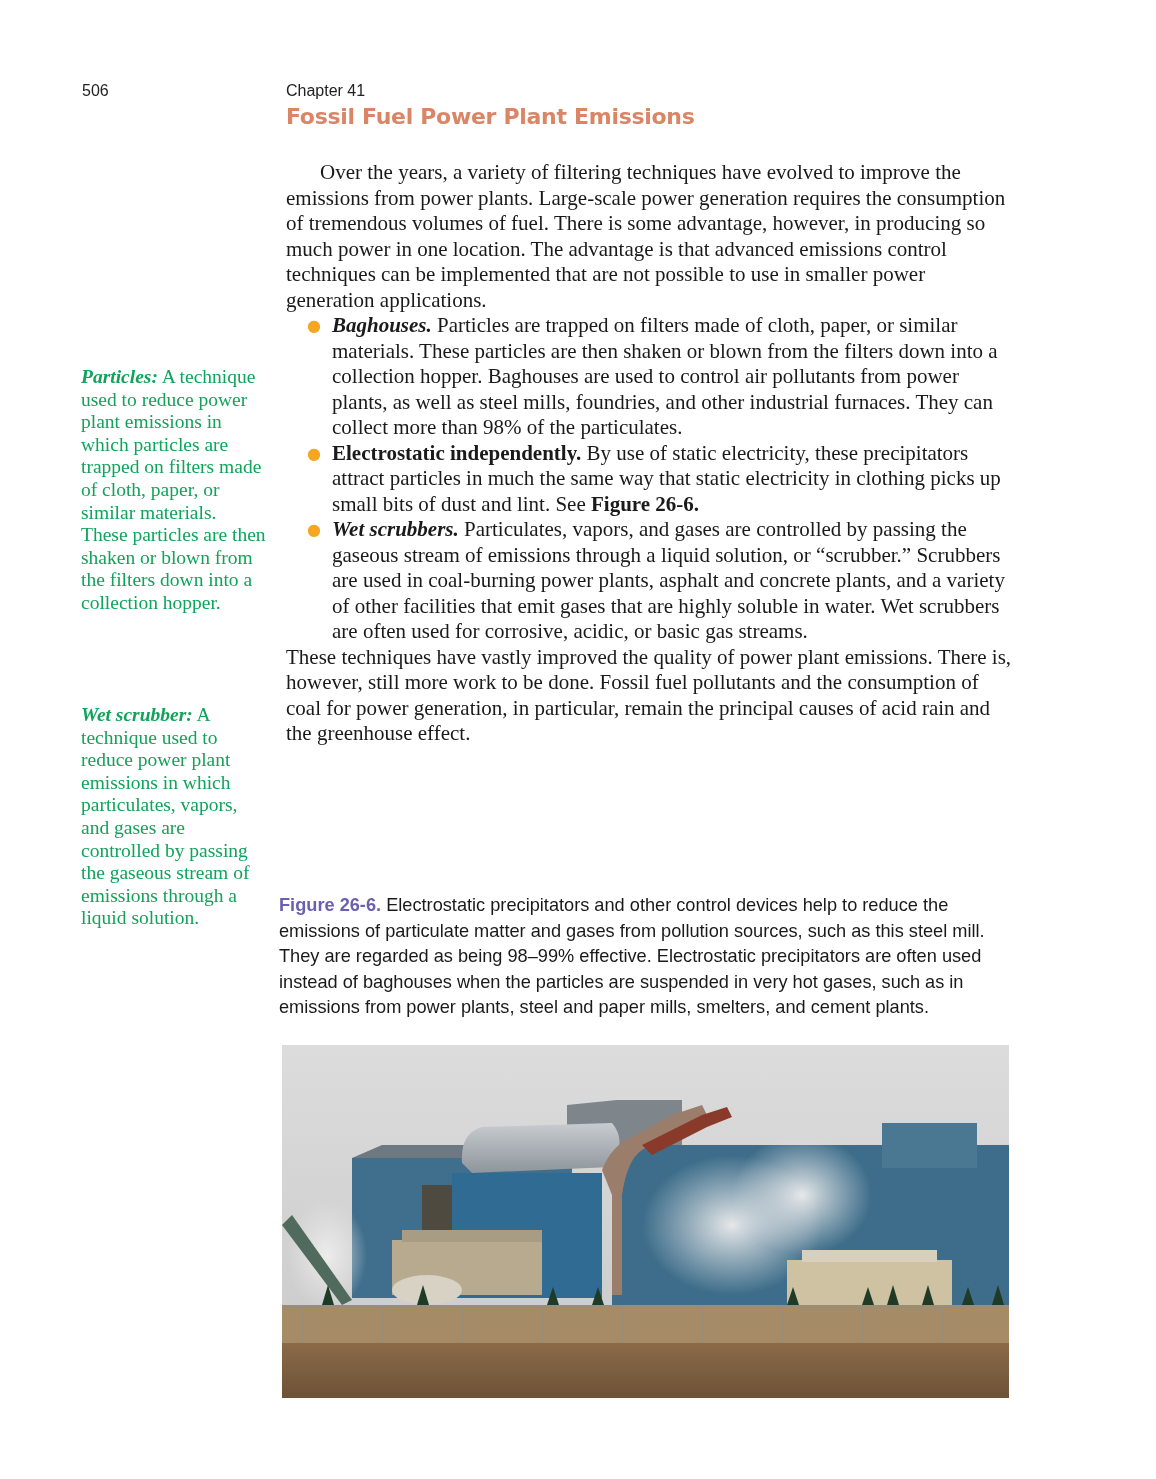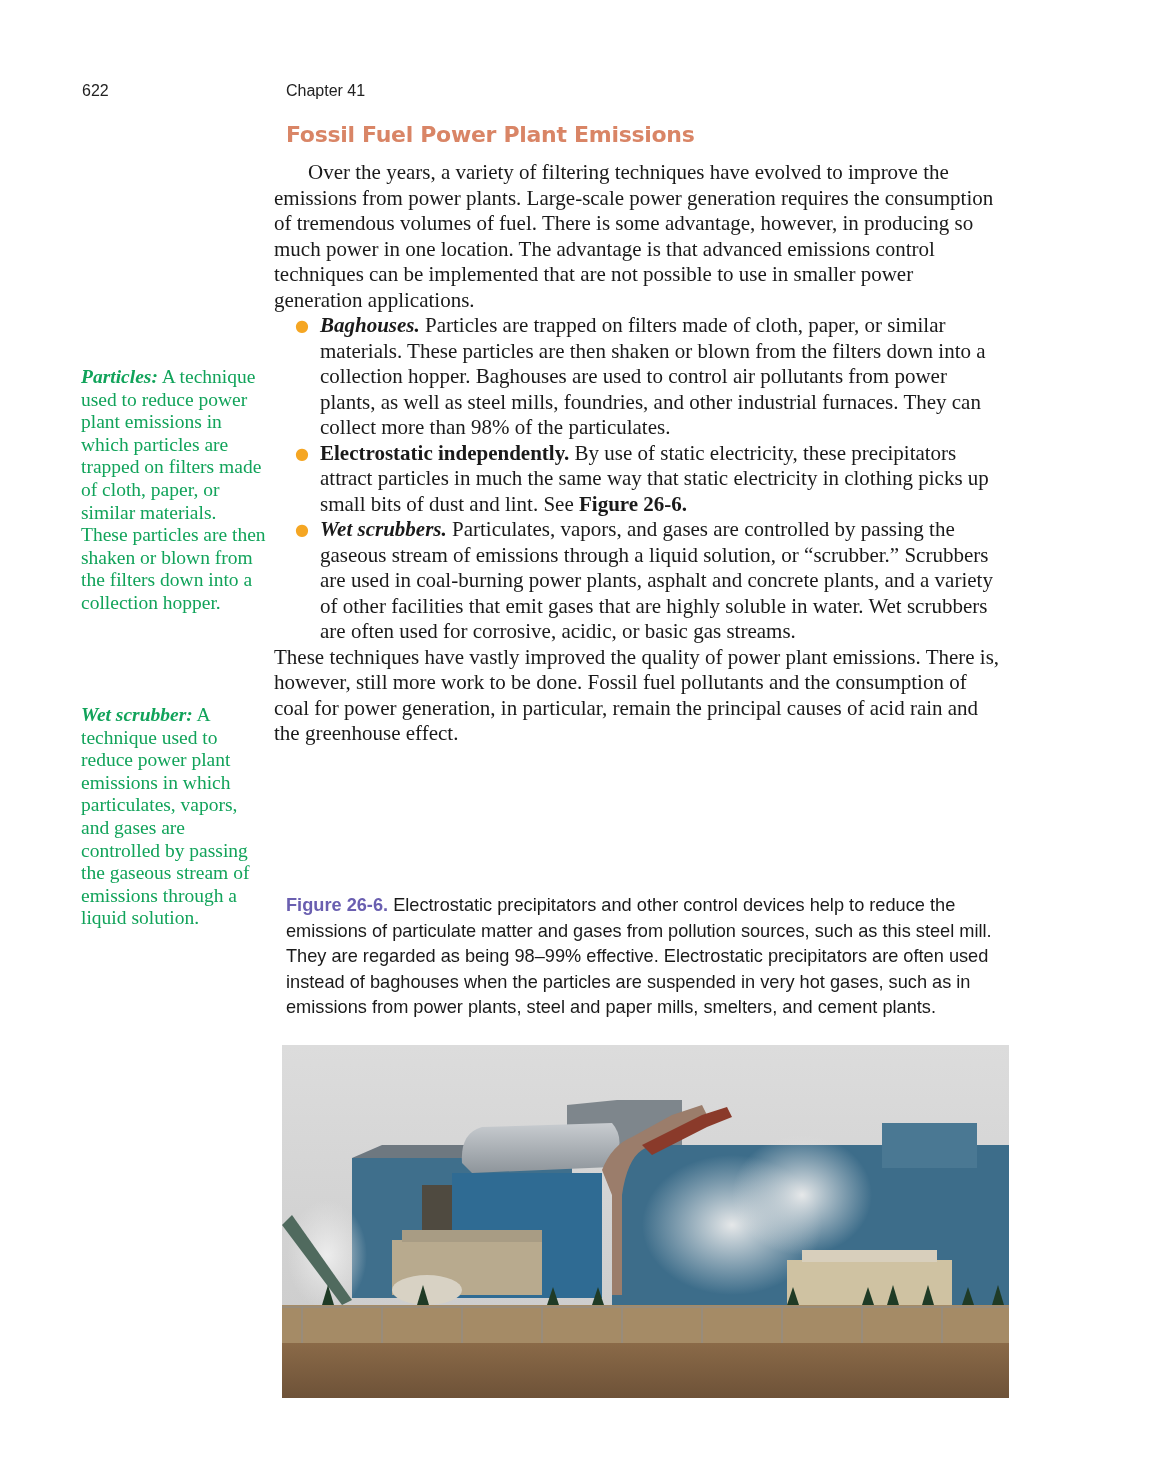--- a/index.html
+++ b/index.html
@@ -1,37 +1,37 @@
 <!DOCTYPE html>
 <html><head>
 <meta charset="utf-8">
 <style>
   html, body { margin: 0; padding: 0; background: #ffffff; }
   body { width: 1156px; height: 1479px; position: relative; overflow: hidden; }
   .page-num { position: absolute; left: 82px; top: 82px; font-family: "Liberation Sans", sans-serif; font-size: 16px; color: #222; }
   .running-head { position: absolute; left: 286px; top: 82px; font-family: "Liberation Sans", sans-serif; font-size: 16px; color: #222; }
-  .section-title { position: absolute; left: 286px; top: 122px; font-family: "DejaVu Sans", sans-serif; font-weight: bold; font-size: 22px; color: #d98566; letter-spacing: -0.3px; margin: 0; }
-  .body-col { position: absolute; left: 274px; top: 160px; width: 730px; font-family: "Liberation Serif", serif; font-size: 21px; line-height: 25.5px; color: #1a1a1a; }
+  .section-title { position: absolute; left: 286px; top: 104px; font-family: "DejaVu Sans", sans-serif; font-weight: bold; font-size: 22px; color: #d98566; letter-spacing: -0.3px; margin: 0; }
+  .body-col { position: absolute; left: 286px; top: 160px; width: 730px; font-family: "Liberation Serif", serif; font-size: 21px; line-height: 25.5px; color: #1a1a1a; }
   .body-col p { margin: 0; }
   .indent { text-indent: 34px; }
   ul.bullets { list-style: none; margin: 0; padding: 0 0 0 46px; }
   ul.bullets li { position: relative; }
   ul.bullets li .dot { position: absolute; left: -25px; top: 0; color: #f5a623; font-family: "DejaVu Sans", sans-serif; font-size: 16px; }
   .term-italic { font-style: italic; font-weight: bold; }
   .term-bold { font-weight: bold; }
   .margin-note { position: absolute; left: 81px; width: 185px; font-family: "Liberation Serif", serif; font-size: 19.5px; line-height: 22.6px; color: #11a35a; }
   .margin-note .mterm { font-style: italic; font-weight: bold; }
-  .caption { position: absolute; left: 286px; top: 893px; width: 725px; font-family: "Liberation Sans", sans-serif; font-size: 18.2px; line-height: 25.5px; color: #1a1a1a; }
+  .caption { position: absolute; left: 279px; top: 893px; width: 725px; font-family: "Liberation Sans", sans-serif; font-size: 18.2px; line-height: 25.5px; color: #1a1a1a; }
   .caption .fig-label { color: #6a5fb0; font-weight: bold; }
   .photo { position: absolute; left: 282px; top: 1045px; width: 727px; height: 353px; overflow: hidden; }
 </style>
 </head>
 <body>
 
-<div class="page-num">622</div>
+<div class="page-num">506</div>
 <div class="running-head">Chapter 41</div>
 
 <h2 class="section-title">Fossil Fuel Power Plant Emissions</h2>
 
 <div class="body-col">
   <p class="indent">Over the years, a variety of filtering techniques have evolved to improve the emissions from power plants. Large-scale power generation requires the consumption of tremendous volumes of fuel. There is some advantage, however, in producing so much power in one location. The advantage is that advanced emissions control techniques can be implemented that are not possible to use in smaller power generation applications.</p>
   <ul class="bullets">
     <li>
       <span class="dot">●</span>
       <span class="term-italic">Baghouses.</span><span> Particles are trapped on filters made of cloth, paper, or similar materials. These particles are then shaken or blown from the filters down into a collection hopper. Baghouses are used to control air pollutants from power plants, as well as steel mills, foundries, and other industrial furnaces. They can collect more than 98% of the particulates.</span>

